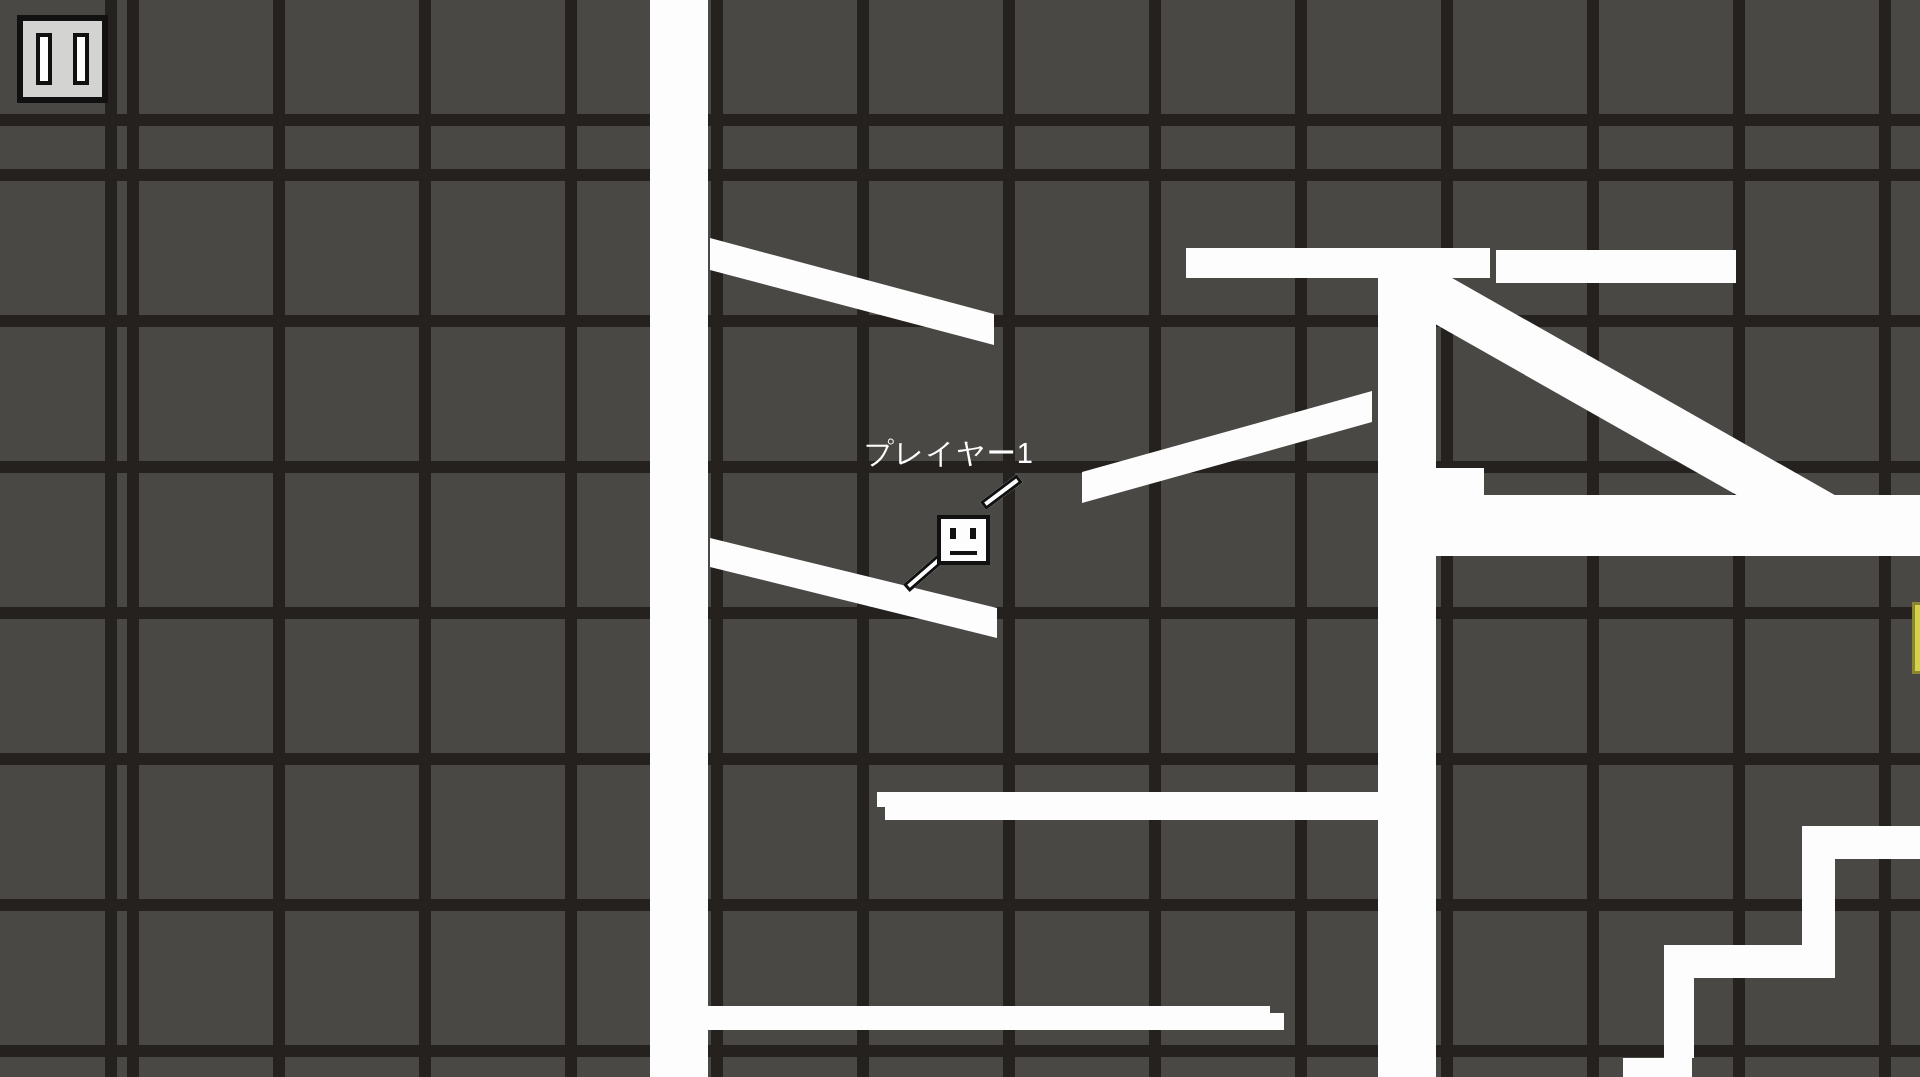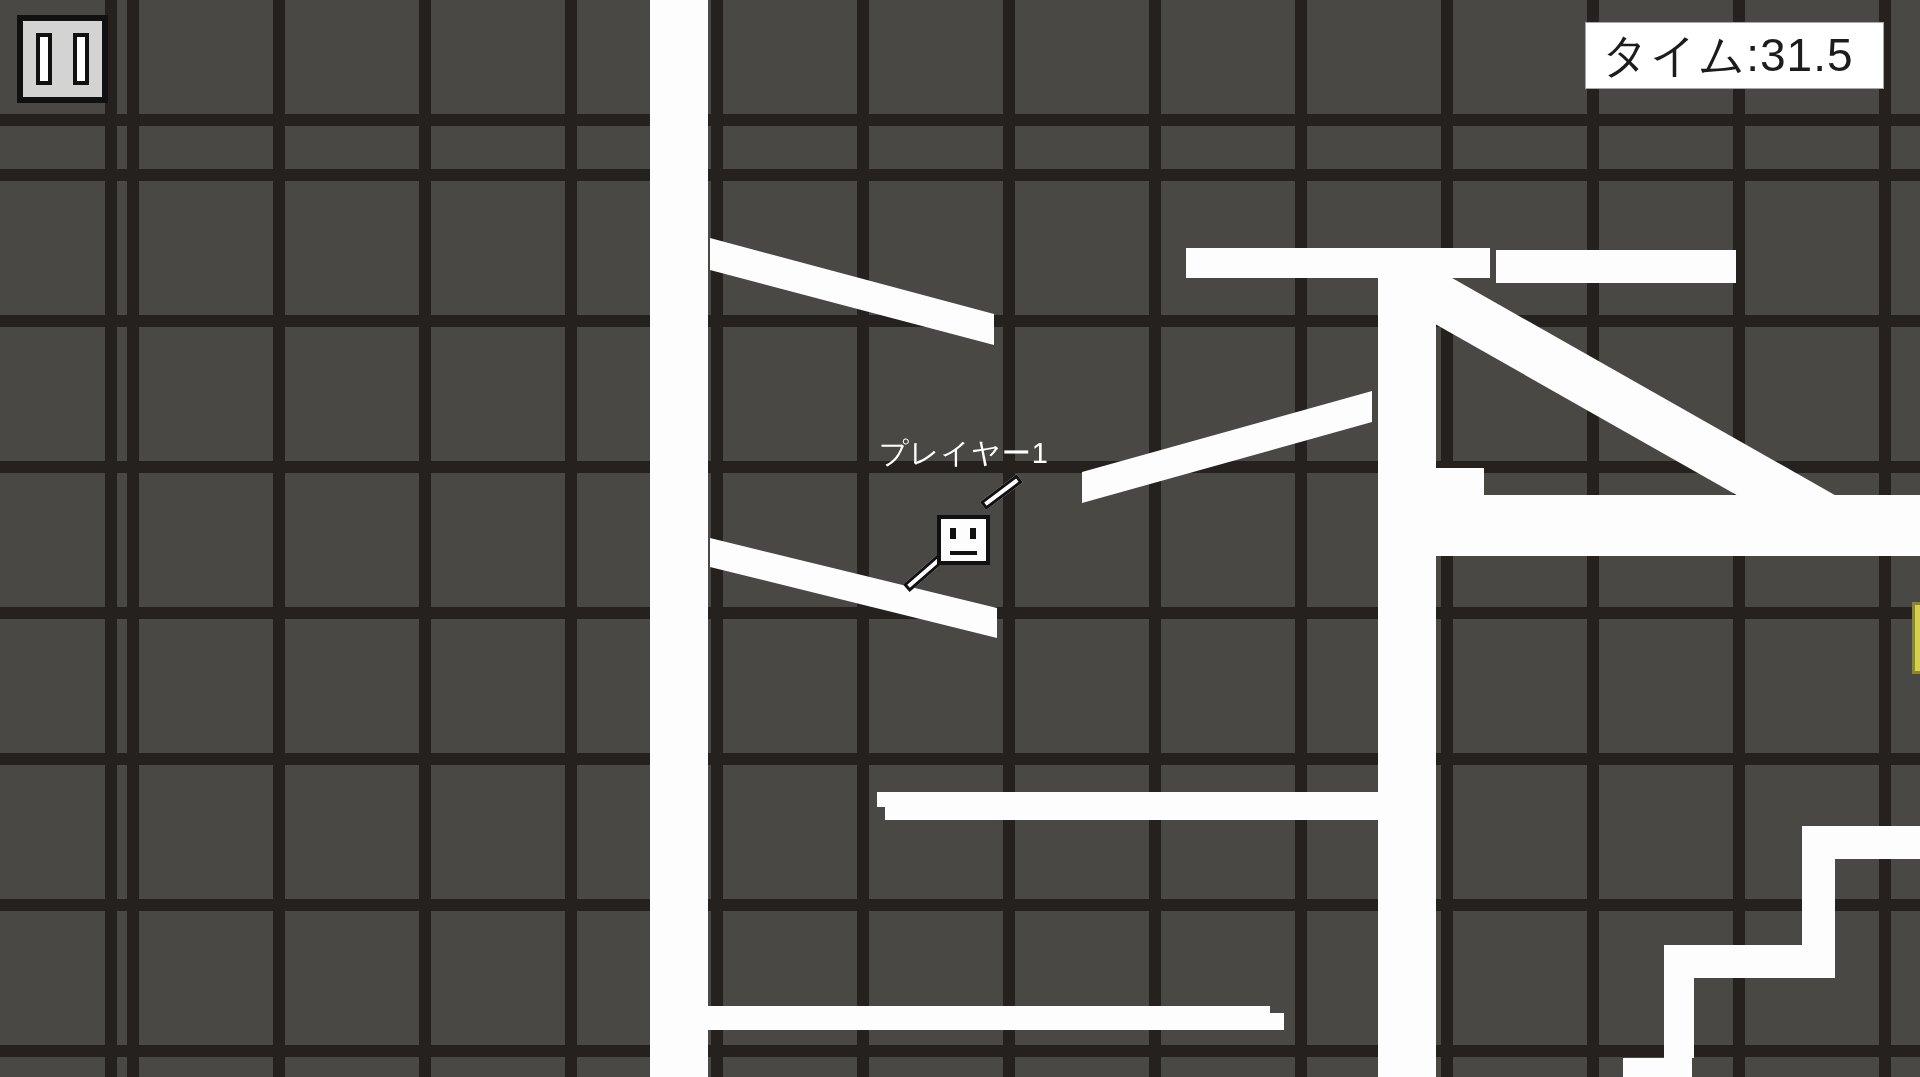--- a/index.html
+++ b/index.html
@@ -24,21 +24,21 @@
   #poly-layer polygon{fill:var(--plat,#fdfdfd);}
   
   #goal{
     position:absolute;box-sizing:border-box;
     border:3px solid var(--goal-border,#8a8631);border-right:none;
     background:var(--goal,#d5d14b);
   }
   
   #player-label{
     position:absolute;left:864px;top:434px;width:200px;
-    text-align:center;color:#ffffff;font-size:29px;letter-spacing:1px;
+    text-align:left;color:#ffffff;font-size:29px;letter-spacing:1px;
     white-space:nowrap;
   }
   #player{position:absolute;left:0;top:0;}
   #player .body{
     position:absolute;left:937px;top:515px;width:53px;height:50px;
     box-sizing:border-box;background:#fdfdfd;border:4px solid #111111;
     z-index:3;
   }
   #player .eye{
     position:absolute;width:6px;height:11px;background:#111111;top:9px;
@@ -119,17 +119,14 @@
       <div class="eye right"></div>
       <div class="mouth"></div>
     </div>
   </div>
 
   <div id="pause-btn">
     <div class="bar"></div>
     <div class="bar"></div>
   </div>
 
-  <div id="timer-box">
-    <span class="txt">タイム:31.5</span>
-  </div>
 
 </div>
 
 </body></html>

